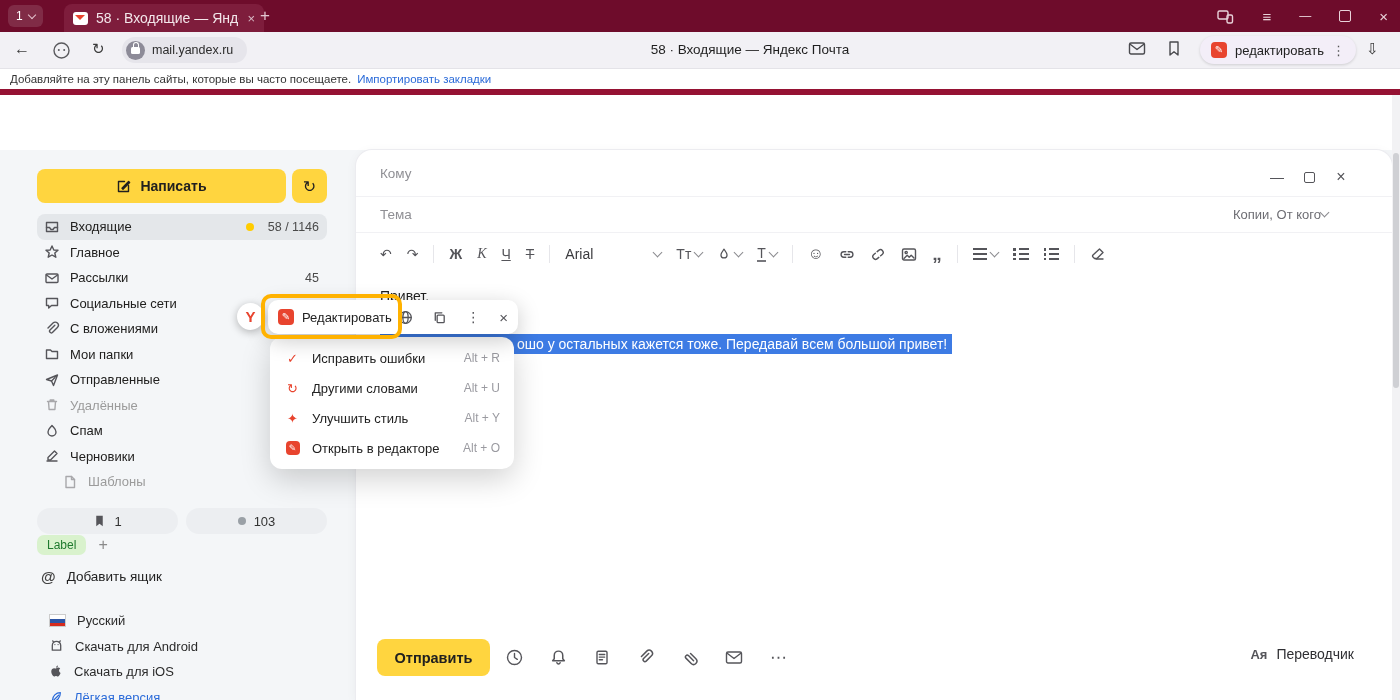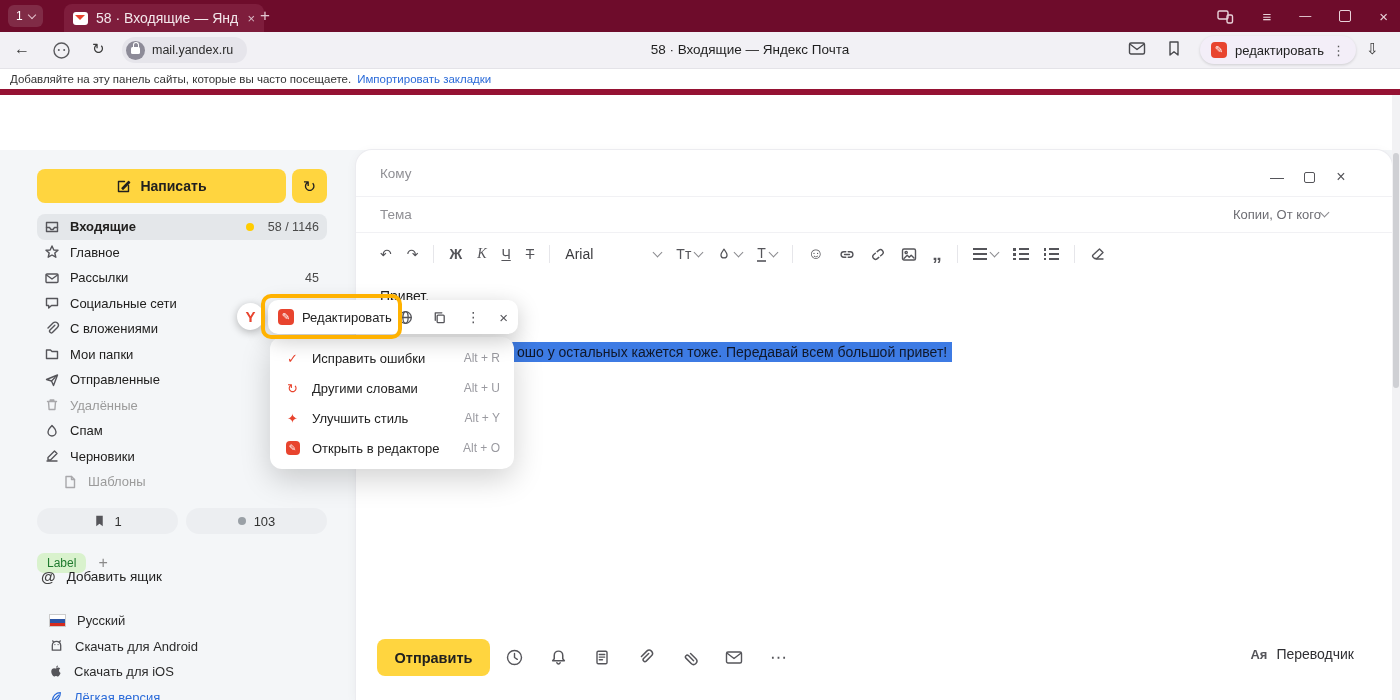--- a/index.html
+++ b/index.html
@@ -74,29 +74,29 @@
   .btn-compose{position:absolute;left:37px;top:169px;width:249px;height:34px;background:#ffd53f;border-radius:8px;
     display:flex;align-items:center;justify-content:center;gap:9px;font-size:14px;font-weight:bold;color:#21201f;}
   .btn-refresh{position:absolute;left:292px;top:169px;width:35px;height:34px;background:#ffd53f;border-radius:8px;
     display:flex;align-items:center;justify-content:center;font-size:16px;color:#21201f;}
   .folders{position:absolute;left:37px;top:214px;width:290px;}
   .frow{height:25.5px;display:flex;align-items:center;gap:10px;padding:0 8px 0 6px;border-radius:8px;font-size:13px;color:#21201f;}
   .frow .fi{width:17px;display:flex;justify-content:center;flex:none;}
   .frow .flabel{flex:1;white-space:nowrap;}
   .frow .fcount{font-size:12.5px;color:#4a4a4a;}
   .frow.active{background:#e4e7ea;}
-  .frow.active .flabel{font-weight:bold;}
+  .frow.active .flabel{font-weight:normal;}
   .frow.muted{color:#9b9b9b;}
   .frow.muted svg.si{stroke:#a8a8ab;}
   .frow.indent{padding-left:24px;}
   .dot-y{width:8px;height:8px;border-radius:50%;background:#ffcc00;margin-right:4px;}
   .pill{position:absolute;top:508px;height:26px;border-radius:13px;background:#eceef1;display:flex;align-items:center;justify-content:center;gap:8px;font-size:13px;color:#333;}
   .pill1{left:37px;width:141px;} .pill2{left:186px;width:141px;}
   .dot-g{width:8px;height:8px;border-radius:50%;background:#9aa0a6;}
-  .labelrow{position:absolute;left:37px;top:553px;display:flex;align-items:center;gap:12px;}
+  .labelrow{position:absolute;left:37px;top:535px;display:flex;align-items:center;gap:12px;}
   .tag{background:#d9f2cd;color:#1f7a2e;font-size:12px;padding:3px 10px;border-radius:7px;}
   .plus{color:#8a8a8a;font-size:16px;}
   .addbox{position:absolute;left:41px;top:568px;display:flex;align-items:center;gap:11px;font-size:13.5px;color:#222;}
   .at{font-size:15px;color:#444;font-weight:bold;}
   .flinks{position:absolute;left:41px;top:608px;}
   .flink{height:25.5px;display:flex;align-items:center;gap:11px;font-size:13px;color:#2b2b2b;margin-left:8px;}
   .flink.blue{color:#2b6bd9;}
   .ruflag{width:15px;height:11px;border:1px solid #ccc;display:flex;flex-direction:column;flex:none;}
   .ruflag i{flex:1;} .ruflag i:nth-child(1){background:#fff;} .ruflag i:nth-child(2){background:#2d55a5;} .ruflag i:nth-child(3){background:#d52b1e;}
 
@@ -115,21 +115,21 @@
   .sep{width:1px;height:18px;background:#e6e6ea;flex:none;}
   .fbtn{display:flex;align-items:center;gap:4px;white-space:nowrap;}
   .fb-b{font-weight:bold;} .fb-i{font-style:italic;font-family:"Liberation Serif",serif;} .fb-u{text-decoration:underline;} .fb-s{text-decoration:line-through;}
   .fontname{color:#3a3a3e;}
   .tcol{border-bottom:2.5px solid #77777c;line-height:1.05;}
   .lines{width:14px;height:12px;background:repeating-linear-gradient(to bottom,#55555a 0 2px,transparent 2px 5px);}
   .blist{display:flex;gap:3px;}
   .blist .d{width:3px;height:12px;background:repeating-linear-gradient(to bottom,#55555a 0 2.6px,transparent 2.6px 5px);}
   .blist .l{width:10px;height:12px;background:repeating-linear-gradient(to bottom,#55555a 0 2px,transparent 2px 5px);}
   .body-text{position:absolute;left:24px;top:138px;font-size:14px;color:#1f1f1f;}
-  .sel-line{position:absolute;left:24px;top:192px;height:20px;background:#3d7be4;color:#0f172a;font-size:14px;line-height:20px;
+  .sel-line{position:absolute;left:24px;top:184px;height:20px;background:#3d7be4;color:#ffffff;font-size:14px;line-height:20px;
     padding:0 5px 0 137px;white-space:nowrap;}
   .btn-send{position:absolute;left:21px;top:489px;width:113px;height:37px;background:#ffd53f;border-radius:8px;
     display:flex;align-items:center;justify-content:center;font-size:14.5px;font-weight:bold;color:#21201f;}
   .sb-icons{position:absolute;left:150px;top:489px;height:37px;display:flex;align-items:center;gap:27px;color:#55555a;}
   .translator{position:absolute;right:38px;top:496px;display:flex;align-items:center;gap:9px;font-size:14px;color:#2f2f33;}
   .tr-ic{font-size:13px;font-weight:bold;color:#55555a;}
 
   
   .sbar{position:absolute;left:1392px;top:95px;width:8px;height:605px;background:#f2f2f4;}
   .sbar .thumb{position:absolute;left:1px;top:58px;width:6px;height:235px;background:#cfd0d4;border-radius:3px;}

